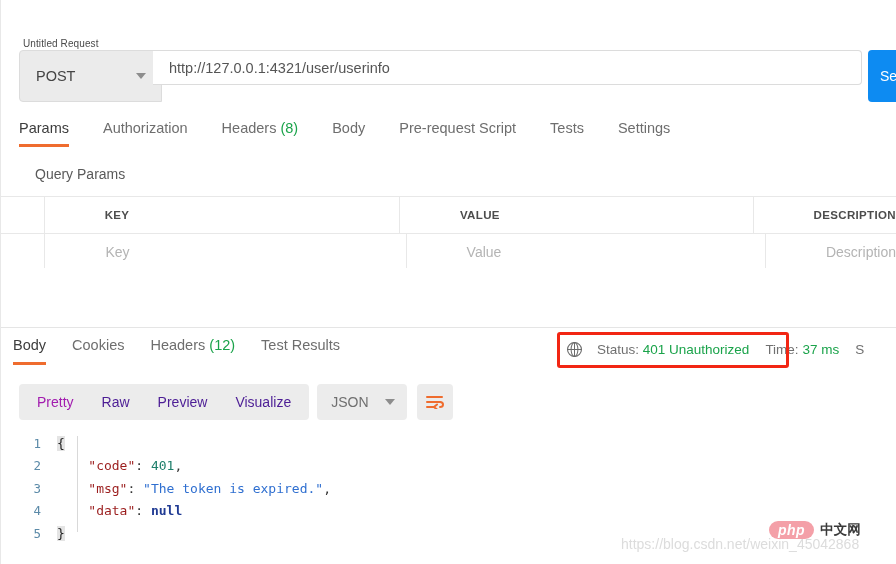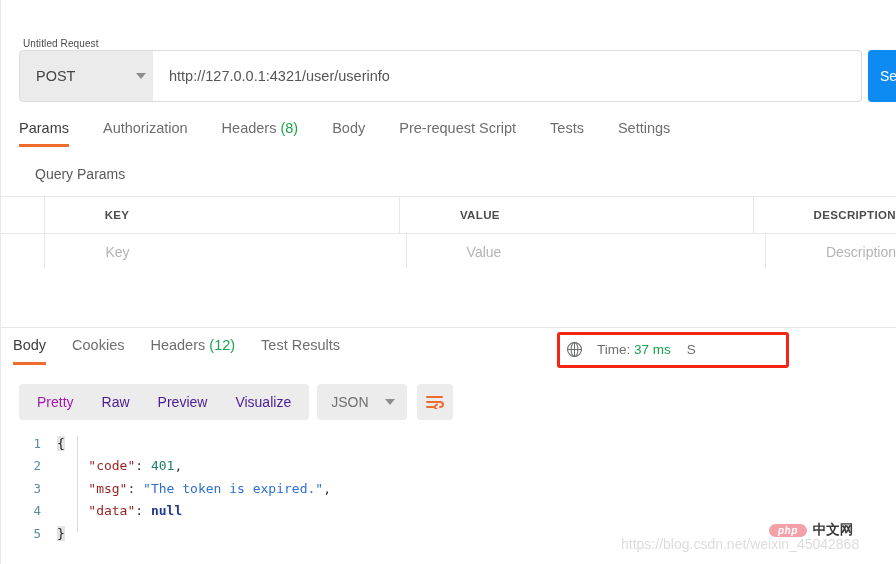--- a/index.html
+++ b/index.html
@@ -67,21 +67,21 @@
     border-left: 5.5px solid transparent;
     border-right: 5.5px solid transparent;
     border-top: 6px solid #8d8d8d;
     margin-right: 15px;
   }
   .url-input {
     position: absolute;
     left: 134px;
     top: 0;
     right: 34px;
-    height: 52px;
+    height: 35px;
     background: #fff;
     border: 1px solid #dcdcdc;
     border-left: none;
     border-radius: 0 4px 4px 0;
     box-sizing: border-box;
     display: flex;
     align-items: center;
   }
   .url-text {
     margin-left: 16px;
@@ -337,21 +337,21 @@
     left: 768px;
     top: 521px;
     display: flex;
     align-items: center;
   }
   .wm-php {
     background: #f4a0a8;
     color: #fff;
     font-style: italic;
     font-weight: bold;
-    font-size: 10px;
+    font-size: 14px;
     padding: 1px 9px;
     border-radius: 10px;
     letter-spacing: .5px;
   }
   .wm-cn {
     color: #3a3a3a;
     font-size: 13.5px;
     font-weight: bold;
     margin-left: 6px;
     font-family: "DejaVu Sans", sans-serif;
@@ -424,20 +424,21 @@
     <div class="tab"><span>Test Results</span></div>
   </div>
 
   <div class="resp-meta">
     <svg class="globe" viewBox="0 0 20 20">
       <circle cx="10" cy="10" r="8.2" fill="none" stroke="#6b6b6b" stroke-width="1.3"></circle>
       <ellipse cx="10" cy="10" rx="4" ry="8.2" fill="none" stroke="#6b6b6b" stroke-width="1.2"></ellipse>
       <line x1="1.8" y1="10" x2="18.2" y2="10" stroke="#6b6b6b" stroke-width="1.2"></line>
       <line x1="10" y1="1.8" x2="10" y2="18.2" stroke="#6b6b6b" stroke-width="1.2"></line>
     </svg>
+    <span class="meta-item"><span>Status:</span> <span class="gval">401 Unauthorized</span></span>
     <span class="meta-item"><span>Time:</span> <span class="gval">37 ms</span></span>
     <span class="meta-item">S</span>
   </div>
   <div class="hl-box"></div>
 
   <div class="resp-toolbar">
     <div class="seg-group">
       <span class="seg active">Pretty</span>
       <span class="seg">Raw</span>
       <span class="seg">Preview</span>

